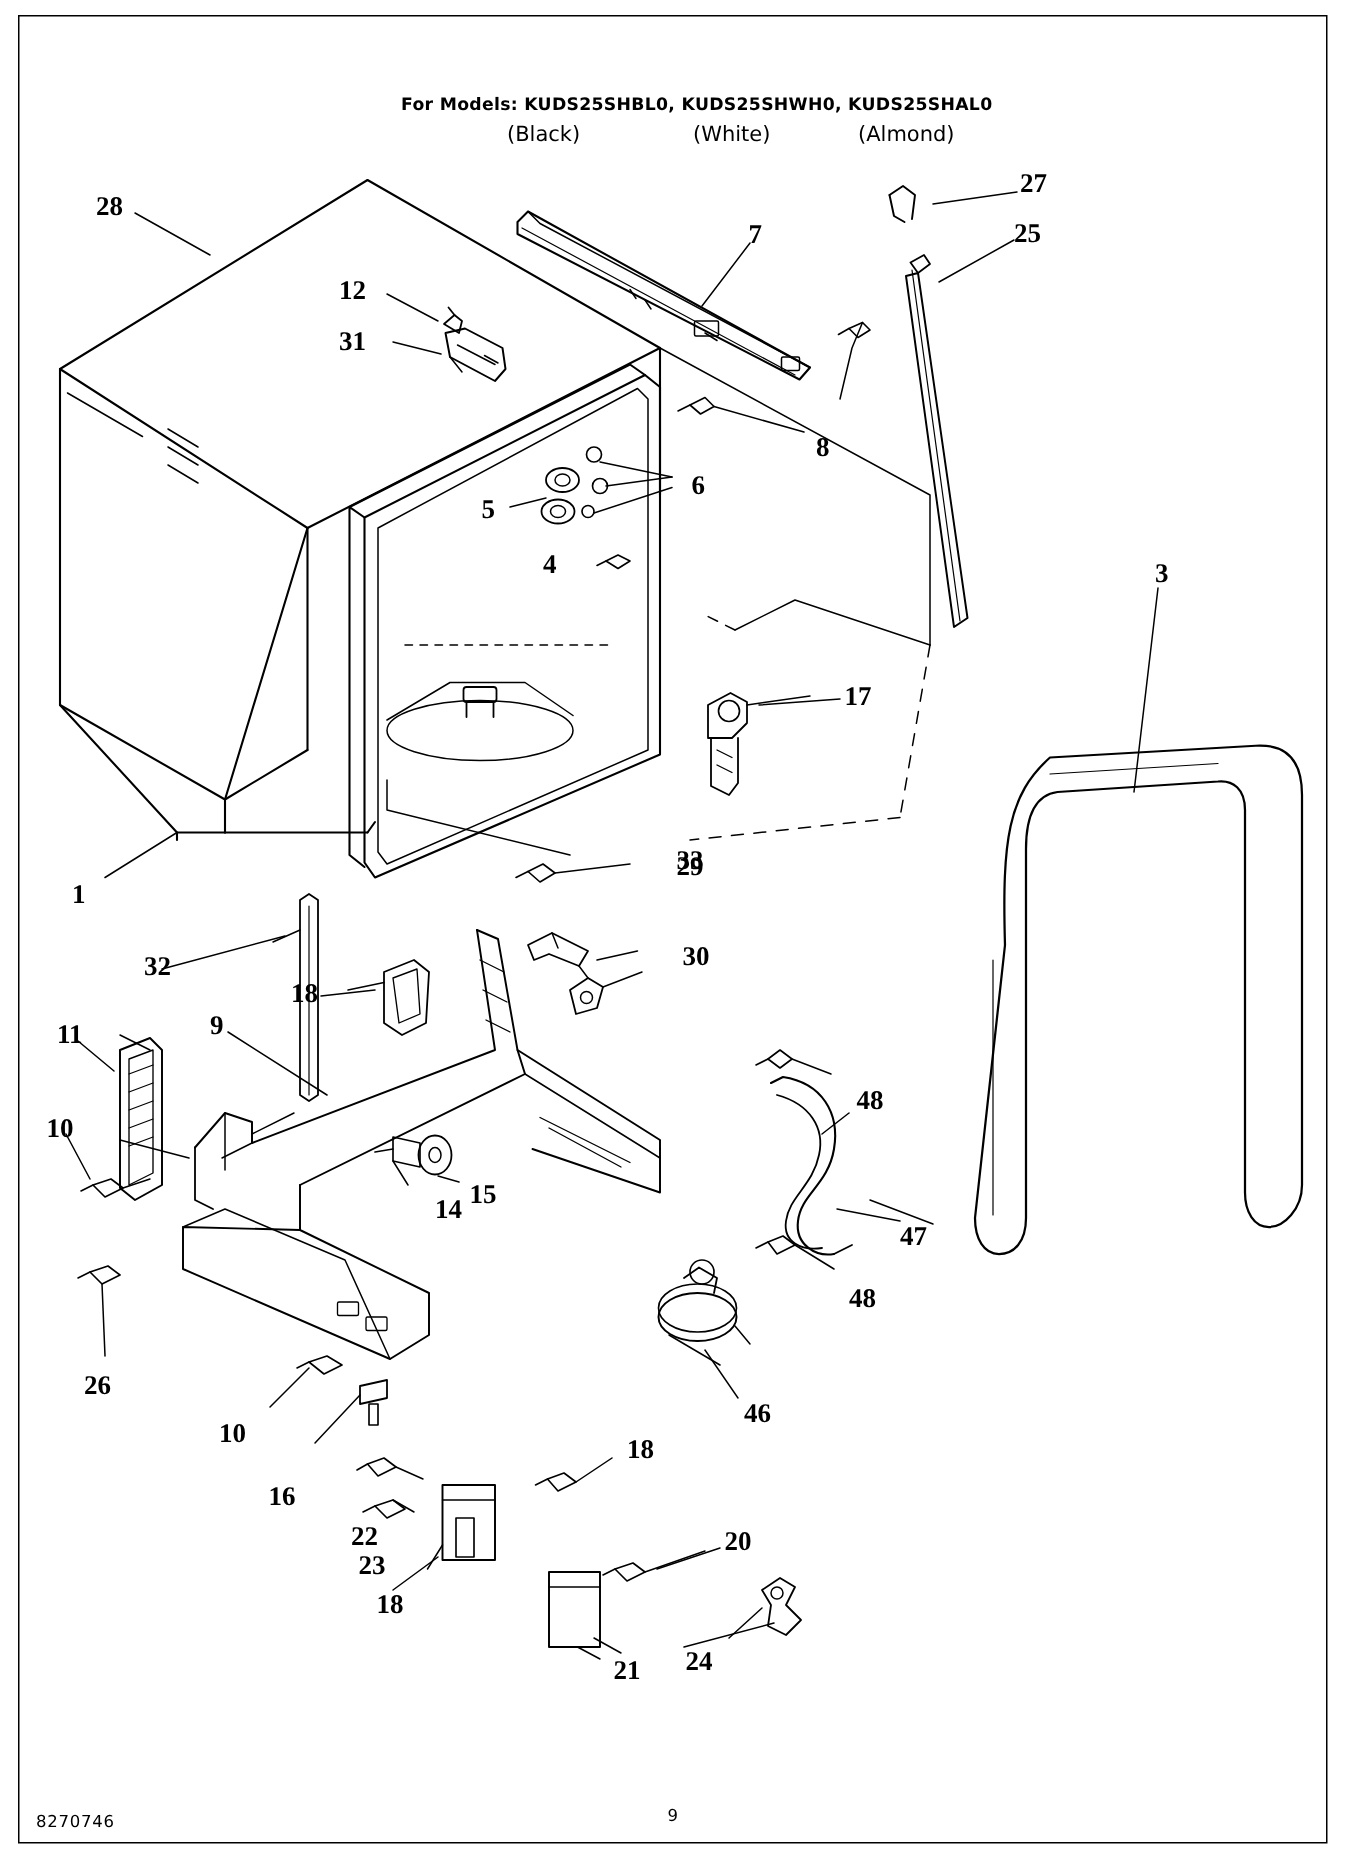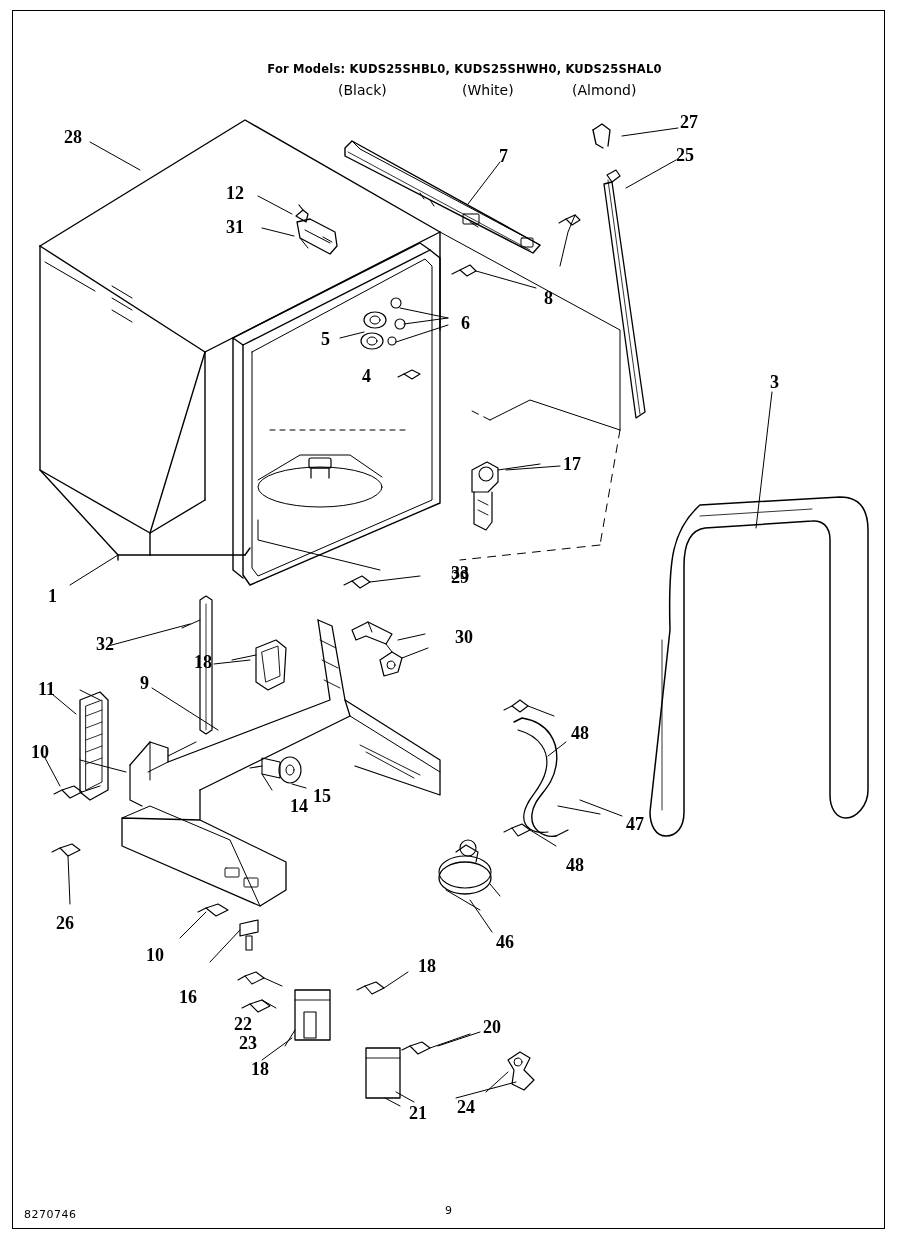--- a/index.html
+++ b/index.html
@@ -355,21 +355,21 @@
     <div class="callout" style="left:451px; top:568px;">29</div>
     <div class="callout" style="left:455px; top:628px;">30</div>
     <div class="callout" style="left:96px;  top:635px;text-align:center;">32</div>
     <div class="callout" style="left:194px; top:653px;">18</div>
     <div class="callout" style="left:140px; top:674px;">9</div>
     <div class="callout" style="left:38px;  top:680px;">11</div>
     <div class="callout" style="left:31px;  top:743px;">10</div>
     <div class="callout" style="left:270px; top:797px;margin-left:20px;">14</div>
     <div class="callout" style="left:313px; top:787px;">15</div>
     <div class="callout" style="left:571px; top:724px;">48</div>
-    <div class="callout" style="left:626px; top:815px;">47</div>
+    <div class="callout" style="left:600px; top:815px;">47</div>
     <div class="callout" style="left:566px; top:856px;">48</div>
     <div class="callout" style="left:56px;  top:914px;">26</div>
     <div class="callout" style="left:146px; top:946px;">10</div>
     <div class="callout" style="left:179px; top:968px;margin-top:20px;">16</div>
     <div class="callout" style="left:496px; top:933px;">46</div>
     <div class="callout" style="left:418px; top:957px;">18</div>
     <div class="callout" style="left:214px; top:1015px;margin-left:20px;">22</div>
     <div class="callout" style="left:239px; top:1034px;">23</div>
     <div class="callout" style="left:251px; top:1060px;">18</div>
     <div class="callout" style="left:483px; top:1018px;">20</div>

